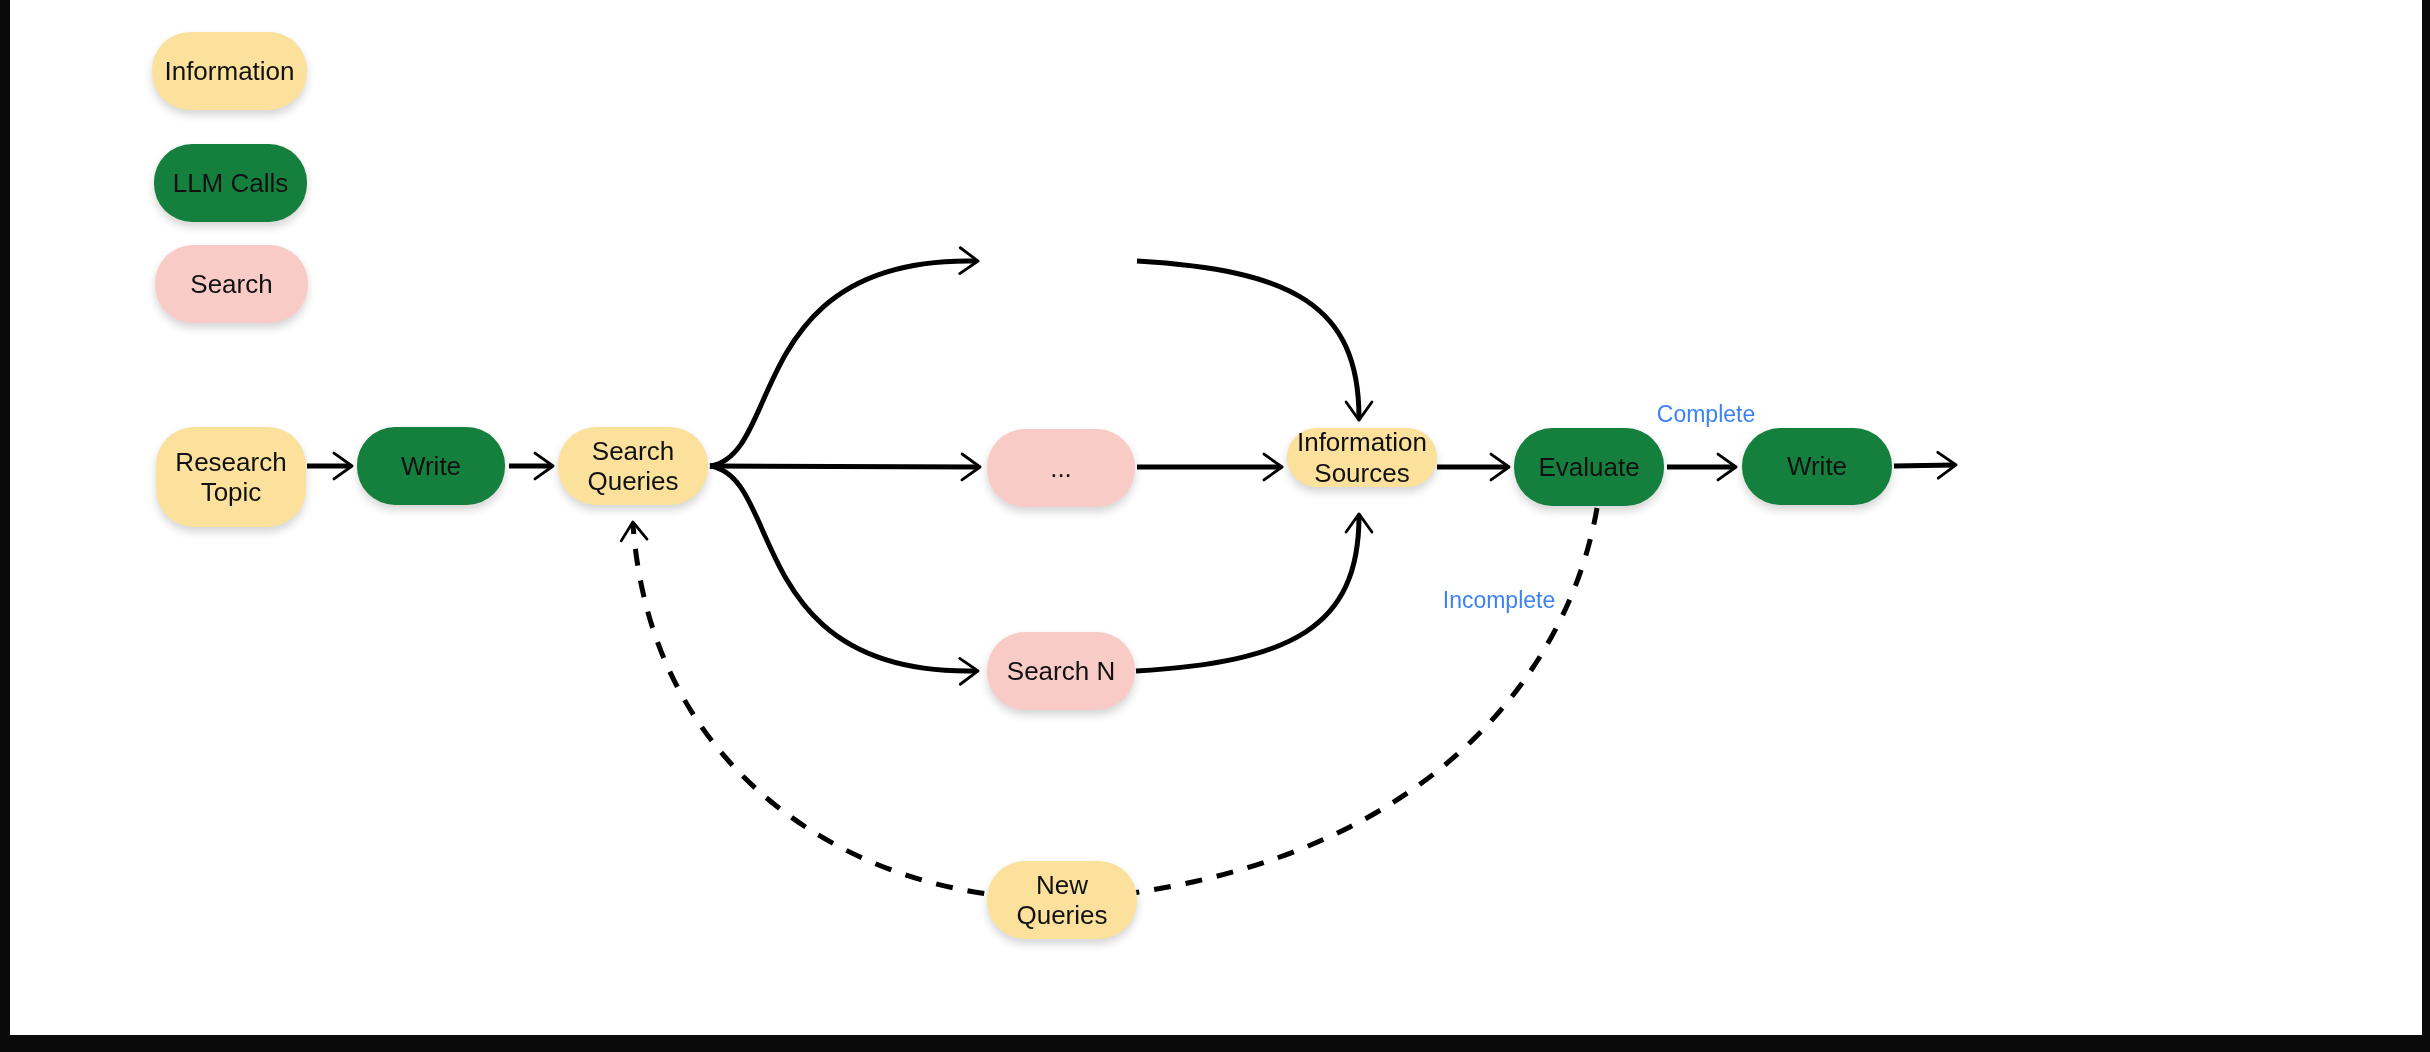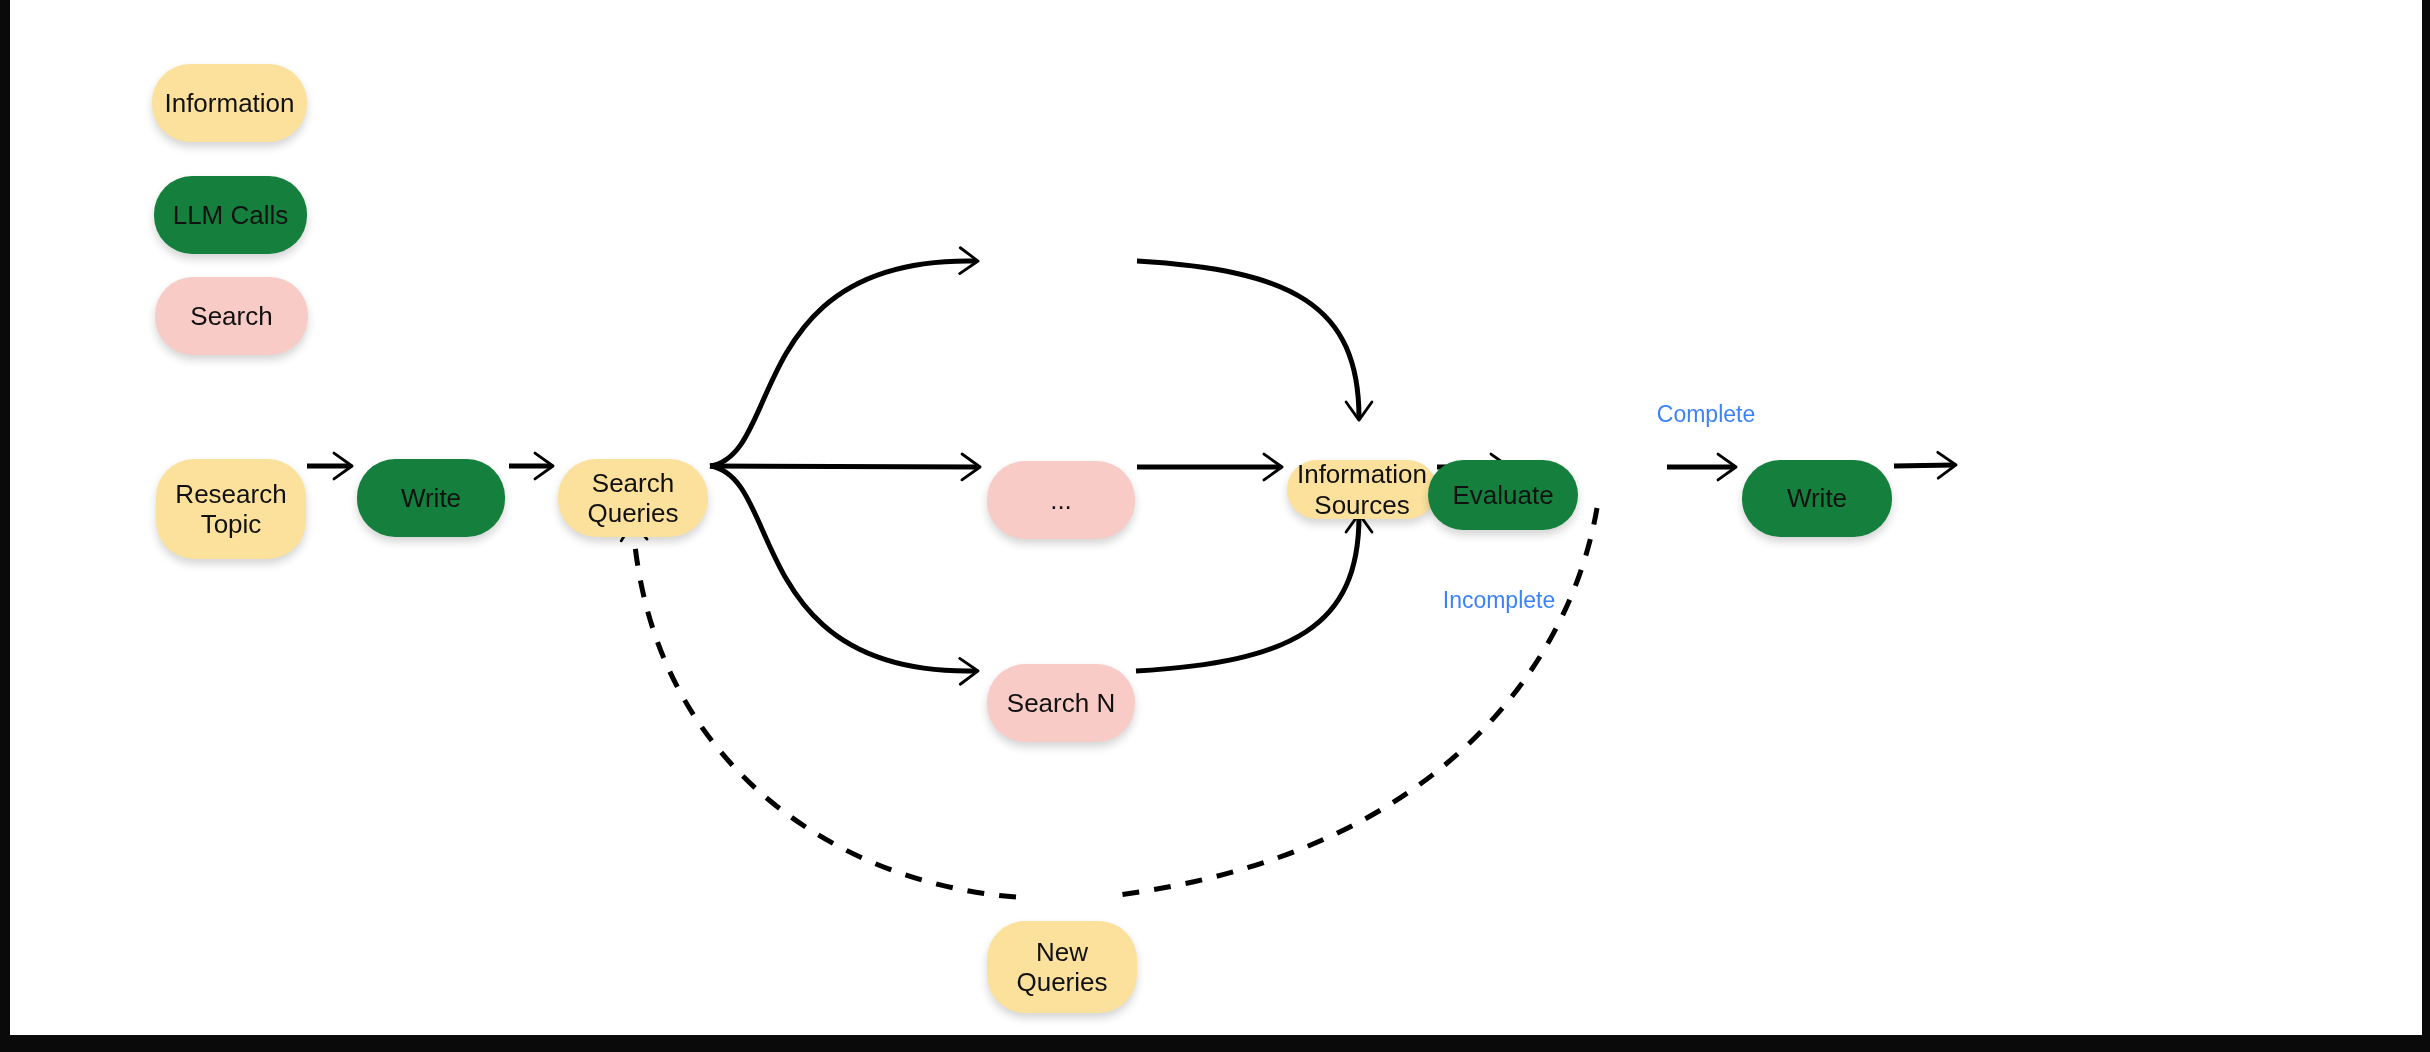--- a/index.html
+++ b/index.html
@@ -19,21 +19,20 @@
   .edge{stroke:#000000;stroke-width:5;fill:none;}
   .edge.dashed{stroke-dasharray:17 15;}
   .node{
     position:absolute;
     display:flex;align-items:center;justify-content:center;
     text-align:center;
     border-radius:38px;
     font-size:26px;line-height:1.17;color:#111111;
     padding:0 4px;box-sizing:border-box;
     box-shadow:0 5px 9px rgba(20,20,20,0.18);
-    margin-top:32px;
   }
   .fill-information{background:#fbe19c;}
   .fill-llm{background:#15803d;}
   .fill-search{background:#f9cbc7;}
   .edge-label{
     position:absolute;transform:translate(-50%,-50%);
     font-size:23px;color:#3b82f6;white-space:nowrap;
   }
 </style>
 </head>
@@ -85,25 +84,25 @@
   </div>
   <div class="node fill-search" style="left:987px;top:429px;width:148px;height:78px">
     <span>...</span>
   </div>
   <div class="node fill-search" style="left:987px;top:632px;width:148px;height:78px">
     <span>Search N</span>
   </div>
   <div class="node fill-information" style="left:1287px;top:428px;width:150px;height:59px">
     <span>Information Sources</span>
   </div>
-  <div class="node fill-llm" style="left:1428px;top:428px;width:150px;height:70px">
+  <div class="node fill-llm" style="left:1514px;top:428px;width:150px;height:78px">
     <span>Evaluate</span>
   </div>
   <div class="node fill-llm" style="left:1742px;top:428px;width:150px;height:77px">
     <span>Write</span>
   </div>
-  <div class="node fill-information" style="left:987px;top:889px;width:150px;height:92px">
+  <div class="node fill-information" style="left:987px;top:861px;width:150px;height:78px">
     <span>New Queries</span>
   </div>
 
   <div class="edge-label" style="left:1706px;top:414px">Complete</div>
   <div class="edge-label" style="left:1499px;top:600px">Incomplete</div>
 </div>
 
 </body></html>

